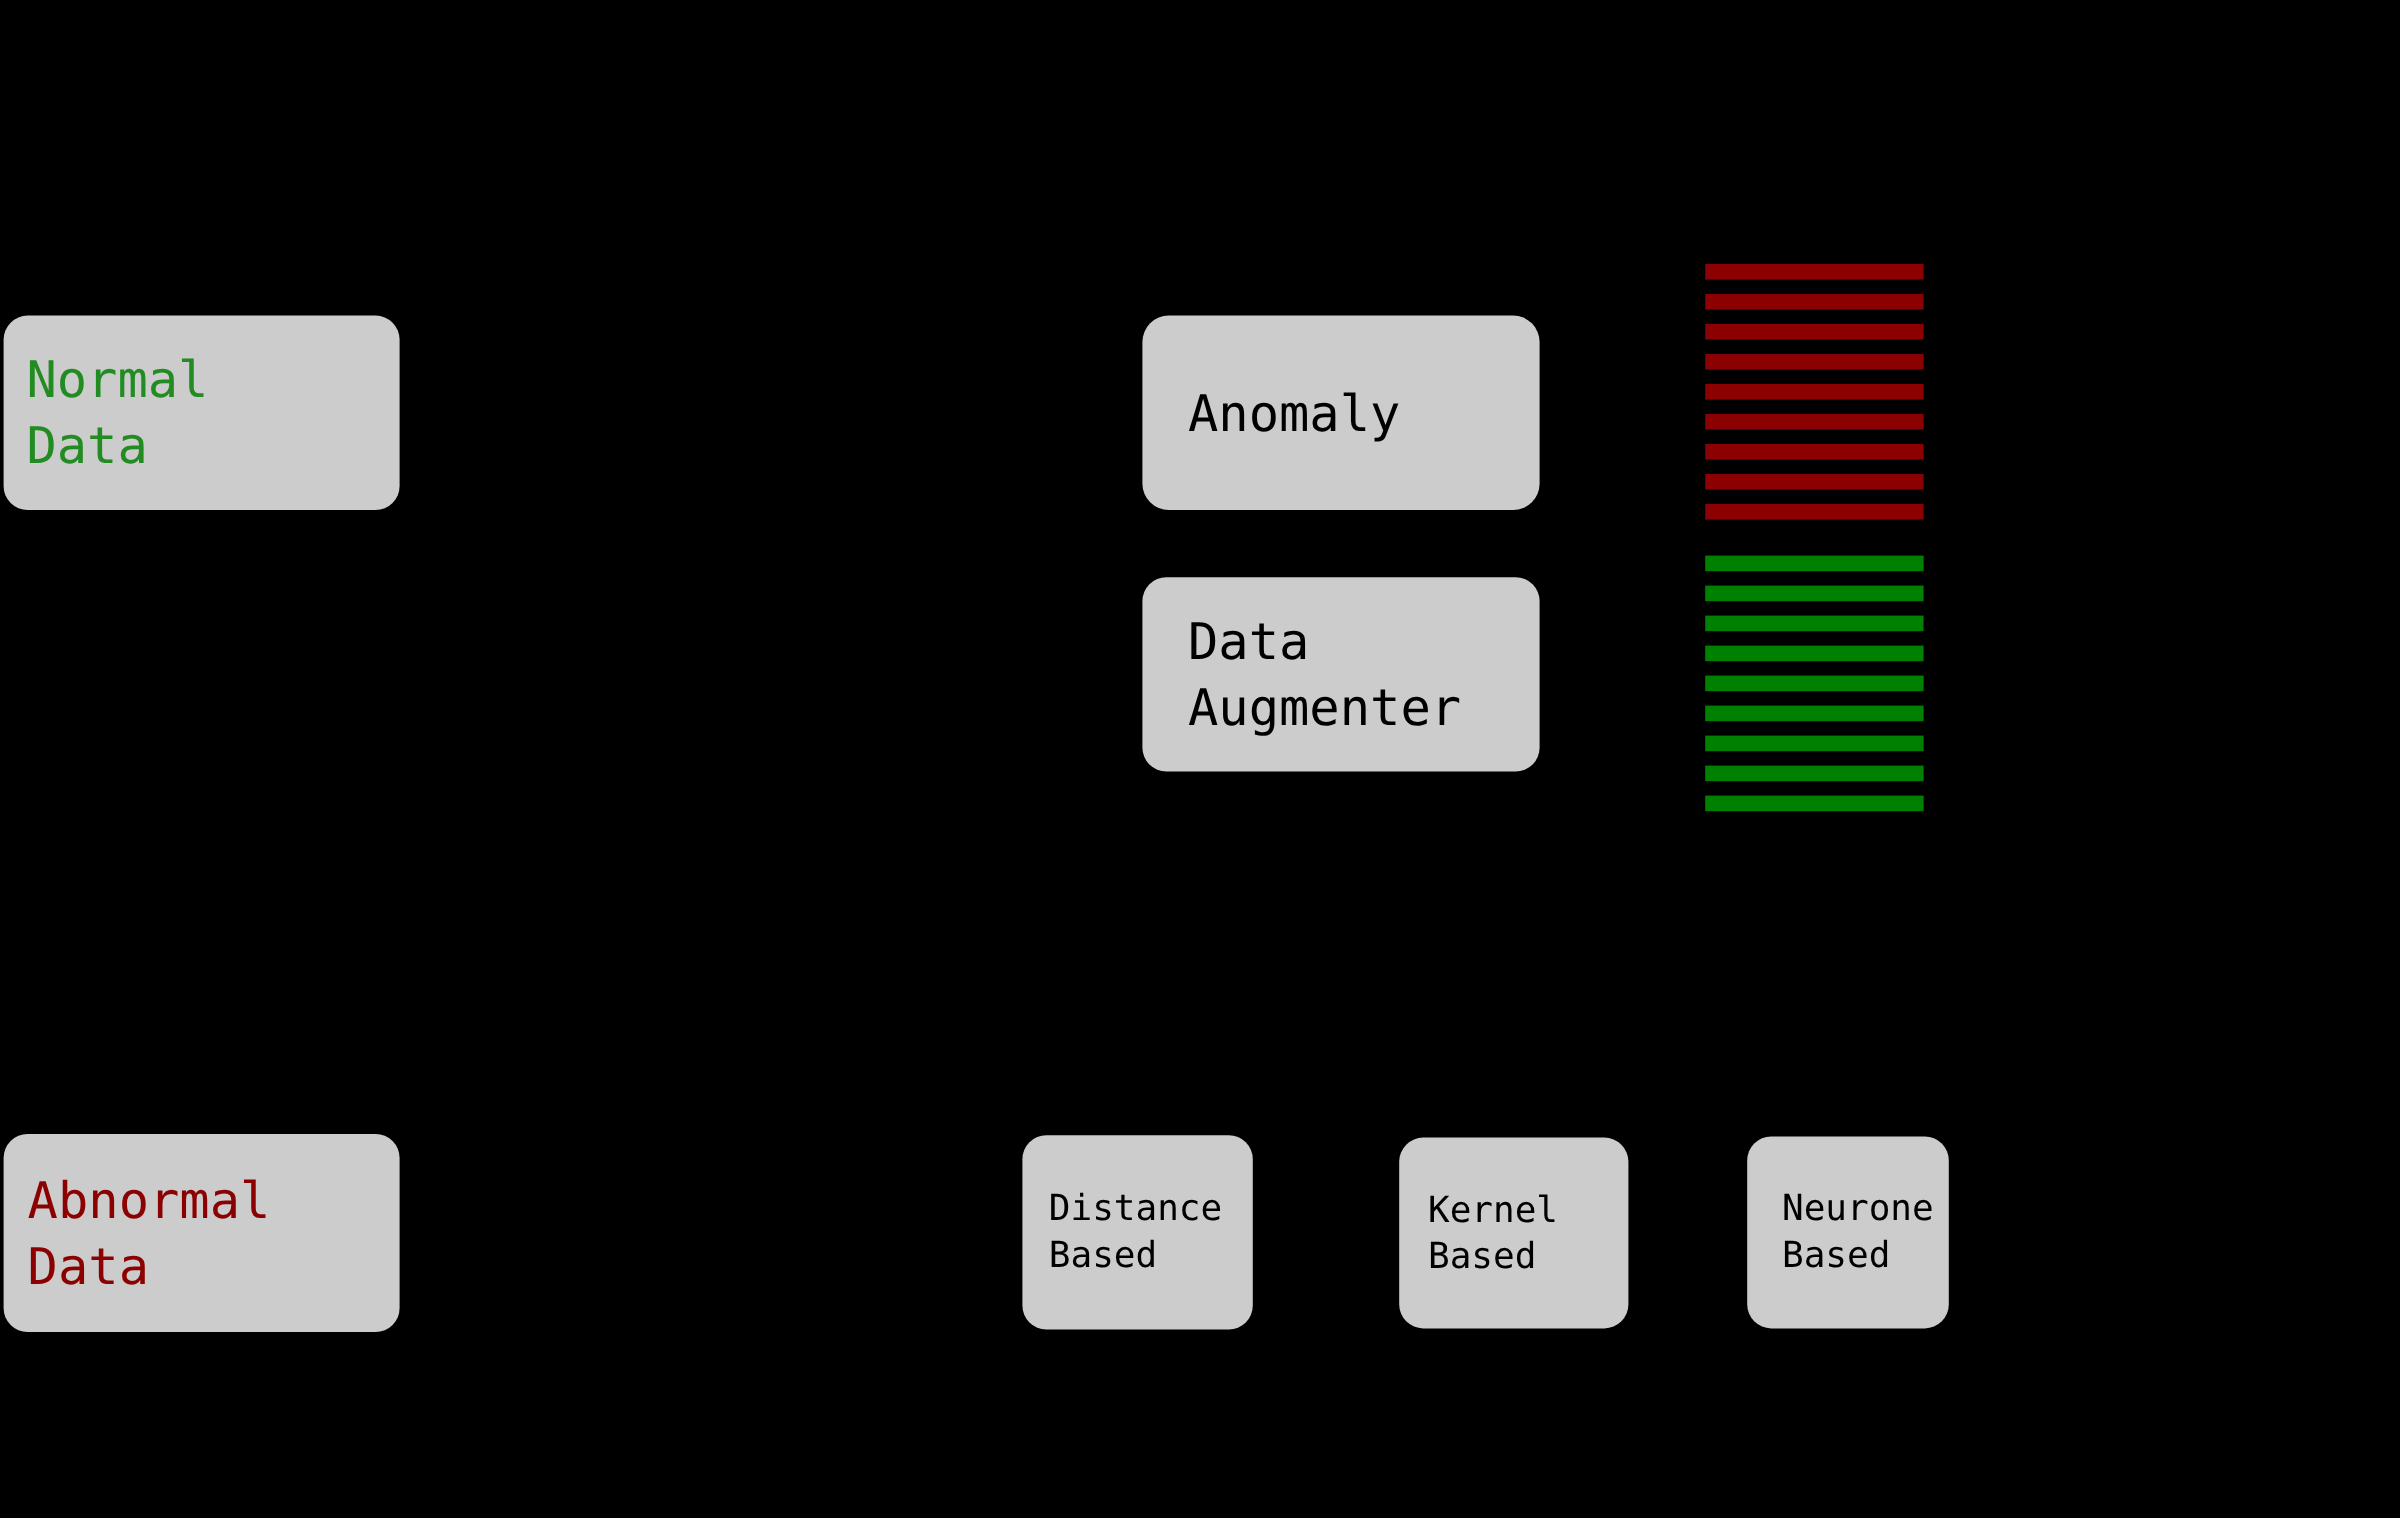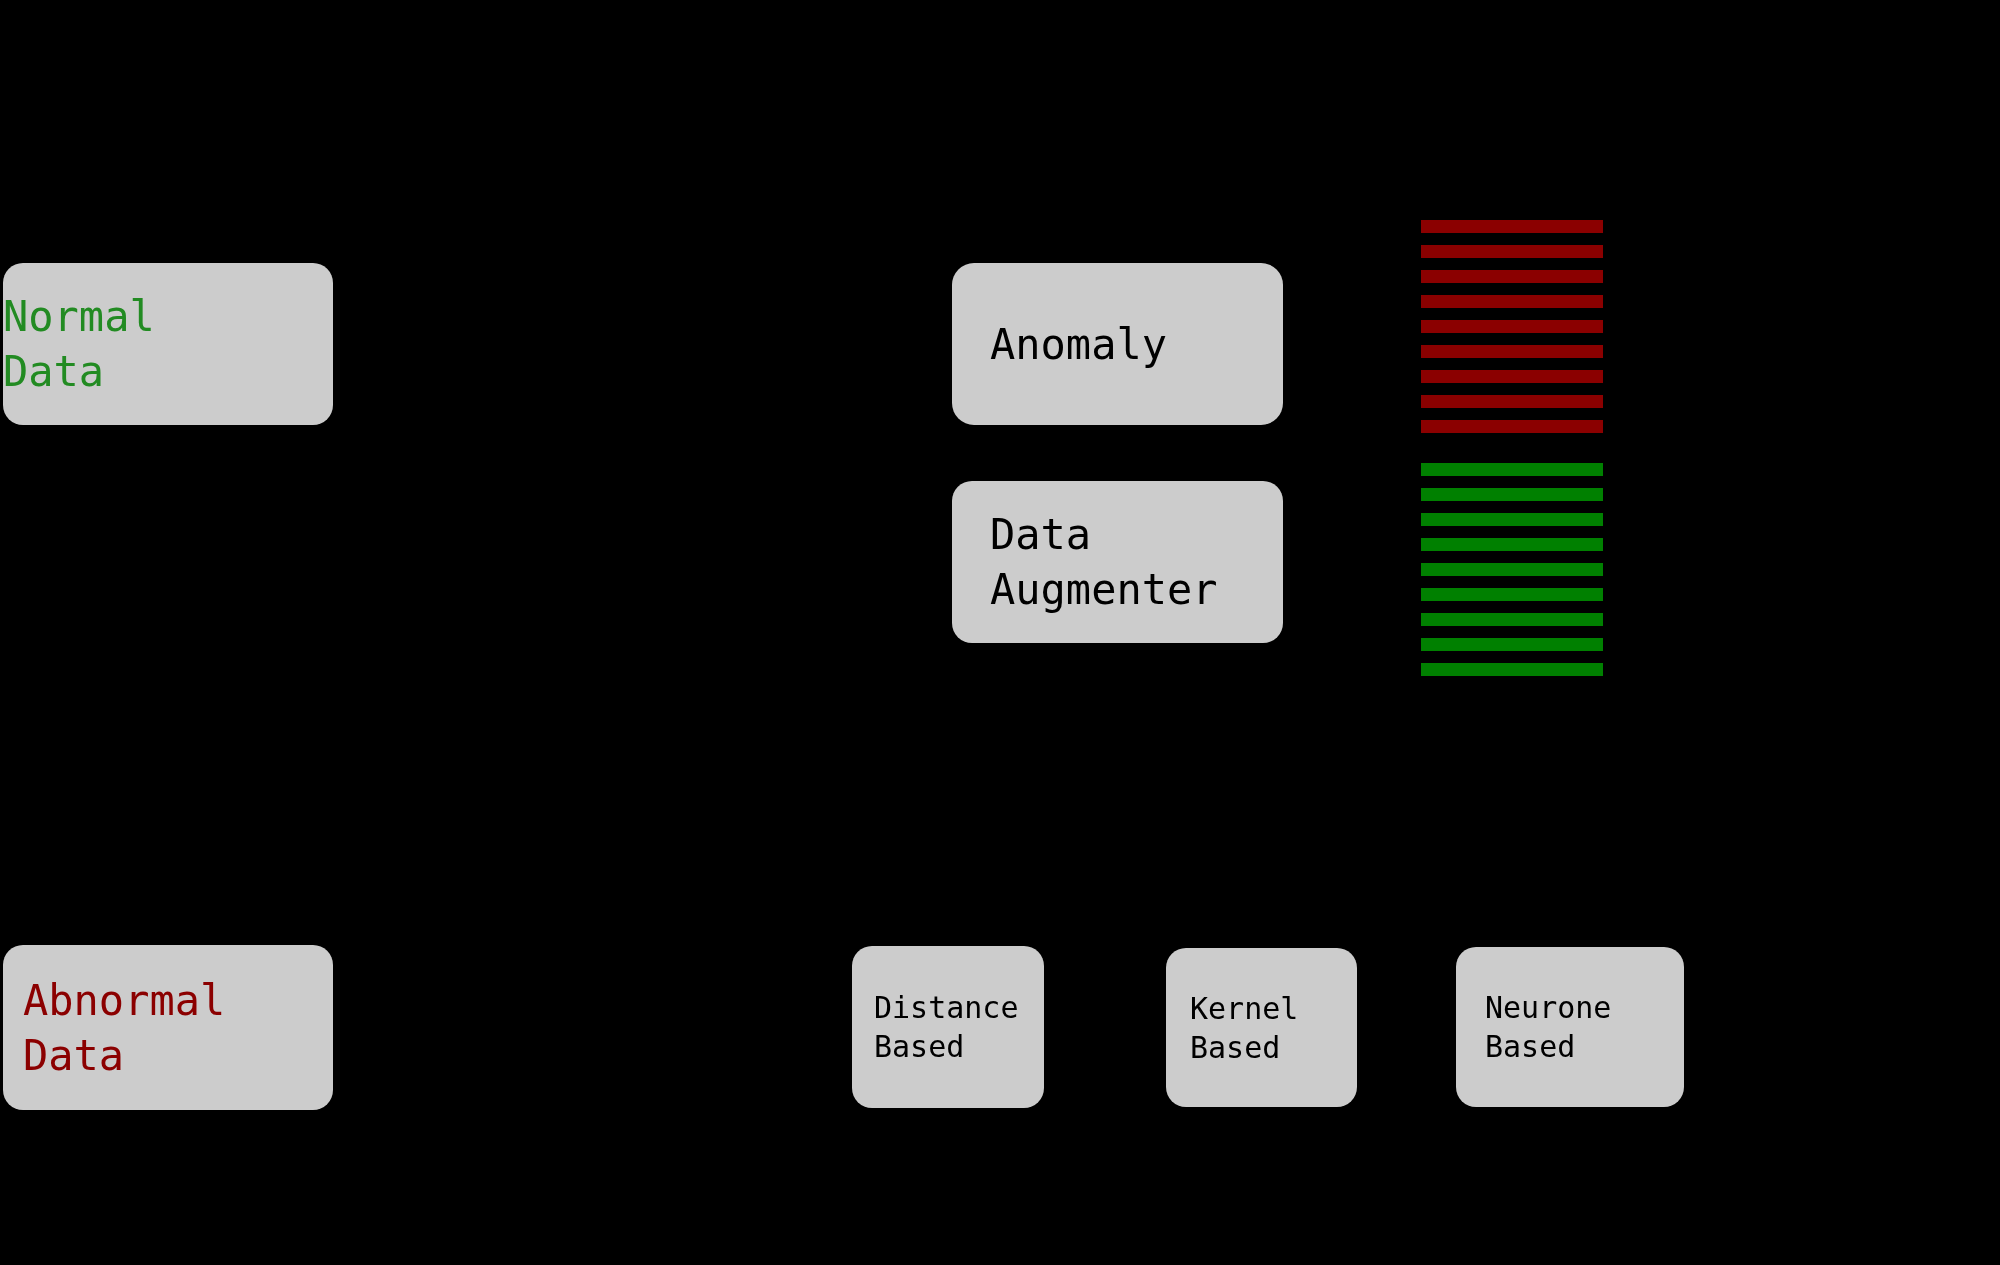--- a/index.html
+++ b/index.html
@@ -33,27 +33,27 @@
   }
   .font-lg {
     font-size: 42px;
     line-height: 55px;
   }
   .font-sm {
     font-size: 30px;
     line-height: 39px;
   }
   
-  #node-normal-data      { left: 3px;    top: 263px; width: 330px; height: 162px; }
+  #node-normal-data      { left: 3px;    top: 263px; width: 330px; height: 162px; padding-left: 19px; }
   #node-abnormal-data    { left: 3px;    top: 945px; width: 330px; height: 165px; padding-left: 20px; }
   #node-anomaly-generator{ left: 952px;  top: 263px; width: 331px; height: 162px; padding-left: 38px; border-radius: 22px; }
   #node-data-augmenter   { left: 952px;  top: 481px; width: 331px; height: 162px; padding-left: 38px; }
   #node-distance-based   { left: 852px;  top: 946px; width: 192px; height: 162px; padding-left: 22px; }
   #node-kernel-based     { left: 1166px; top: 948px; width: 191px; height: 159px; padding-left: 24px; }
-  #node-neurone-based    { left: 1456px; top: 947px; width: 228px; height: 160px; padding-left: 29px; }
+  #node-neurone-based    { left: 1456px; top: 947px; width: 168px; height: 160px; padding-left: 29px; }
 
   .stripe-stack {
     position: absolute;
     left: 1421px;
     width: 182px;
     display: flex;
     flex-direction: column;
     gap: 12px;
   }
   #stack-anomalous { top: 220px; }

